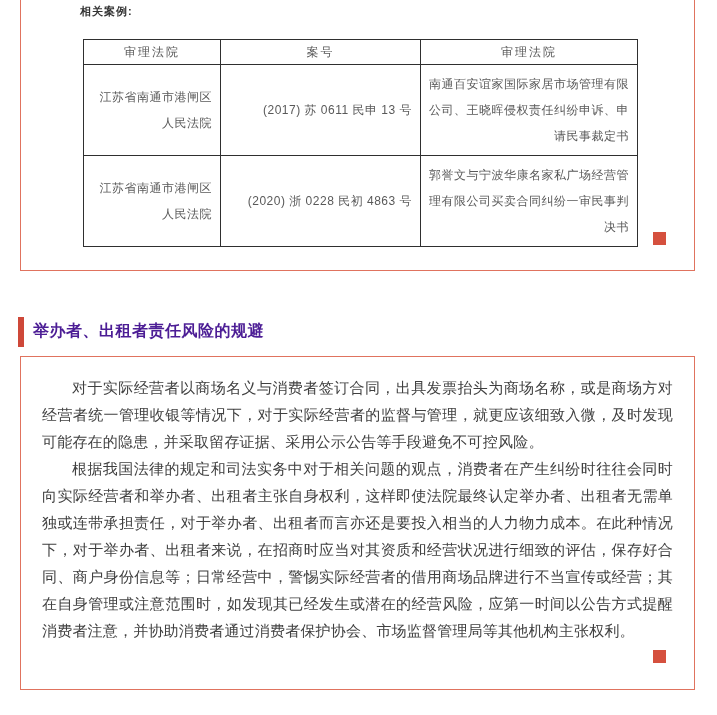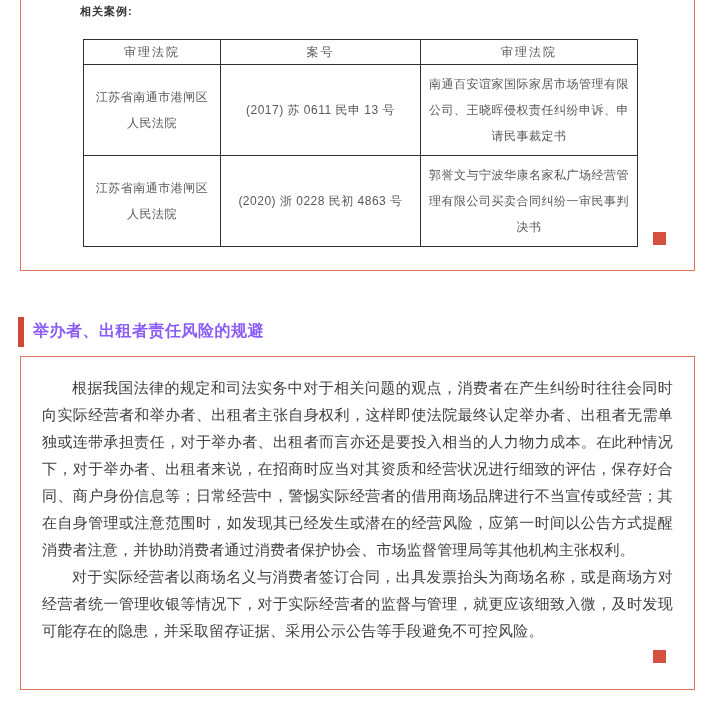--- a/index.html
+++ b/index.html
@@ -35,40 +35,40 @@
   }
   table.cases th,table.cases td{
     border:1px solid #2f2f2f;
     font-size:12px;
     color:#595959;
     font-weight:normal;
     vertical-align:middle;
     box-sizing:border-box;
   }
   table.cases th{height:25px;letter-spacing:2px;}
-  table.cases td{height:80px;line-height:26px;padding:6px 8px;text-align:center;}
+  table.cases td{height:80px;line-height:26px;padding:6px 8px;text-align:right;}
   td.c-court{letter-spacing:0.5px;}
   td.c-no{padding-left:14px;letter-spacing:0.5px;margin-top:21px;}
   td.c-doc{letter-spacing:0.5px;}
   
   .marker{
     position:absolute;
     width:13px;height:13px;
     background:#d5503e;
   }
   .marker-top{left:653px;top:232px;}
   .marker-bottom{left:653px;top:650px;}
   
   .risk-bar{
     position:absolute;left:18px;top:317px;
     width:6px;height:30px;background:#ce4839;
   }
   .risk-title{
     position:absolute;left:33px;top:321px;
-    font-size:16px;font-weight:bold;color:#8b5cf6;
+    font-size:16px;font-weight:bold;color:#4c1d95;
     letter-spacing:0.5px;
   }
   
   .card-bottom p{
     margin:0;
     font-size:15px;
     line-height:27px;
     color:#404040;
     text-align:justify;
     text-indent:2em;
@@ -108,17 +108,17 @@
     </tr>
   </tbody>
 </table>
 
 <div class="marker marker-top"></div>
 
 <div class="risk-bar"></div>
 <div class="risk-title">举办者、出租者责任风险的规避</div>
 
 <div class="card card-bottom">
+  <p>对于实际经营者以商场名义与消费者签订合同，出具发票抬头为商场名称，或是商场方对经营者统一管理收银等情况下，对于实际经营者的监督与管理，就更应该细致入微，及时发现可能存在的隐患，并采取留存证据、采用公示公告等手段避免不可控风险。</p>
   <p>根据我国法律的规定和司法实务中对于相关问题的观点，消费者在产生纠纷时往往会同时向实际经营者和举办者、出租者主张自身权利，这样即使法院最终认定举办者、出租者无需单独或连带承担责任，对于举办者、出租者而言亦还是要投入相当的人力物力成本。在此种情况下，对于举办者、出租者来说，在招商时应当对其资质和经营状况进行细致的评估，保存好合同、商户身份信息等；日常经营中，警惕实际经营者的借用商场品牌进行不当宣传或经营；其在自身管理或注意范围时，如发现其已经发生或潜在的经营风险，应第一时间以公告方式提醒消费者注意，并协助消费者通过消费者保护协会、市场监督管理局等其他机构主张权利。</p>
-  <p>对于实际经营者以商场名义与消费者签订合同，出具发票抬头为商场名称，或是商场方对经营者统一管理收银等情况下，对于实际经营者的监督与管理，就更应该细致入微，及时发现可能存在的隐患，并采取留存证据、采用公示公告等手段避免不可控风险。</p>
 </div>
 
 <div class="marker marker-bottom"></div>
 
 </body></html>

